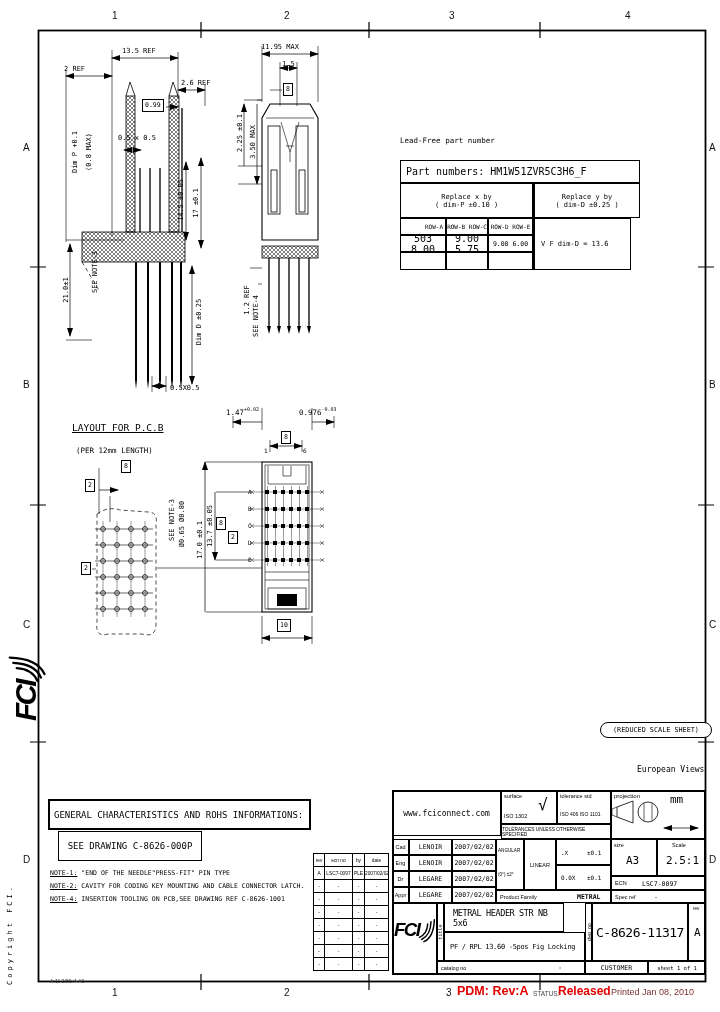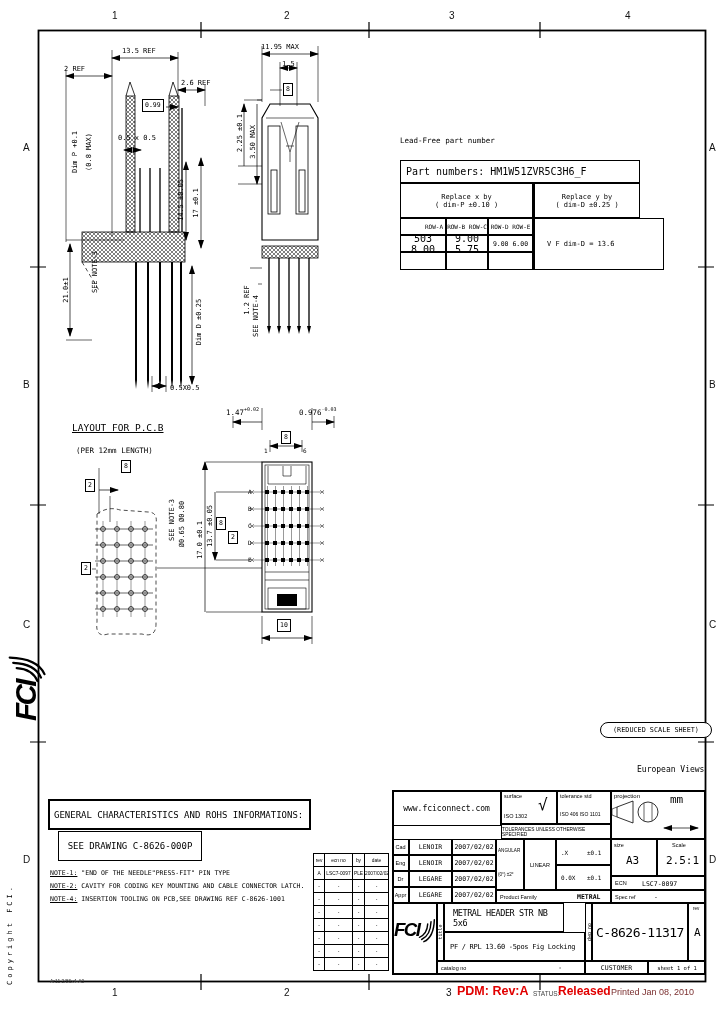--- a/index.html
+++ b/index.html
@@ -241,21 +241,21 @@
   </div>
   <div class="lfcell" style="left:400px;top:218px;width:46px;height:17px;font-size:6px;justify-content:flex-end;padding-right:2px">ROW-A</div>
   <div class="lfcell" style="left:446px;top:218px;width:42px;height:17px;font-size:6px">ROW-B ROW-C</div>
   <div class="lfcell" style="left:488px;top:218px;width:45px;height:17px;font-size:6px">ROW-D ROW-E</div>
   <div class="lfcell" style="left:400px;top:235px;width:46px;height:17px;font-size:10px">503  8.00</div>
   <div class="lfcell" style="left:446px;top:235px;width:42px;height:17px;font-size:10px">9.00  5.75</div>
   <div class="lfcell" style="left:488px;top:235px;width:45px;height:17px;font-size:6.5px">9.00  6.00</div>
   <div class="lfcell" style="left:400px;top:252px;width:46px;height:18px"></div>
   <div class="lfcell" style="left:446px;top:252px;width:42px;height:18px"></div>
   <div class="lfcell" style="left:488px;top:252px;width:45px;height:18px"></div>
-  <div class="lfcell" style="left:533px;top:218px;width:131px;height:52px;font-size:7px;justify-content:flex-start;padding-left:12px;border-left-width:2px">V    F dim-D = 13.6</div>
+  <div class="lfcell" style="left:533px;top:218px;width:98px;height:52px;font-size:7px;justify-content:flex-start;padding-left:6px;border-left-width:2px">V    F dim-D = 13.6</div>
 
   <div class="dim" style="left:72px;top:423px;font-size:9.5px;text-decoration:underline">LAYOUT FOR P.C.B</div>
   <div class="dim" style="left:76px;top:446px;font-size:7.5px">(PER 12mm LENGTH)</div>
   <div class="bx" style="left:121px;top:460px">8</div>
   <div class="bx" style="left:85px;top:479px">2</div>
   <div class="bx" style="left:81px;top:562px">2</div>
   <div class="vdim" style="left:140px;top:515px;width:64px">SEE NOTE-3</div>
   <div class="vdim" style="left:148px;top:519px;width:68px">Ø0.65 Ø0.80</div>
 
   <div class="dim" style="left:226px;top:405px;font-size:7.5px">
@@ -345,21 +345,21 @@
     <tr>
           <td>-</td>
           <td>-</td>
           <td>-</td>
           <td>-</td>
         </tr>
   </tbody>
     </table>
 
   <div class="cell" style="left:392px;top:790px;width:314px;height:185px;border-width:2px"></div>
-  <div class="cell fx" style="left:392px;top:790px;width:109px;height:36px;font-size:8px">www.fciconnect.com</div>
+  <div class="cell fx" style="left:392px;top:790px;width:109px;height:46px;font-size:8px">www.fciconnect.com</div>
   <div class="cell" style="left:501px;top:790px;width:56px;height:34px">
     <div class="abs tb-label t55" style="left:2px;top:2px">surface</div>
     <div class="abs tb-label t55" style="left:2px;top:22px">ISO 1302</div>
     <div class="abs" style="left:36px;top:4px;font-size:16px">√</div>
   </div>
   <div class="cell" style="left:557px;top:790px;width:54px;height:34px">
     <div class="abs tb-label t55" style="left:2px;top:2px">tolerance std</div>
     <div class="abs tb-label" style="left:2px;top:20px;font-size:5px">ISO 406 ISO 1101</div>
   </div>
   <div class="cell fx" style="left:501px;top:824px;width:110px;height:15px;font-size:4.8px;font-family:'Liberation Sans',sans-serif">TOLERANCES UNLESS OTHERWISE SPECIFIED</div>

